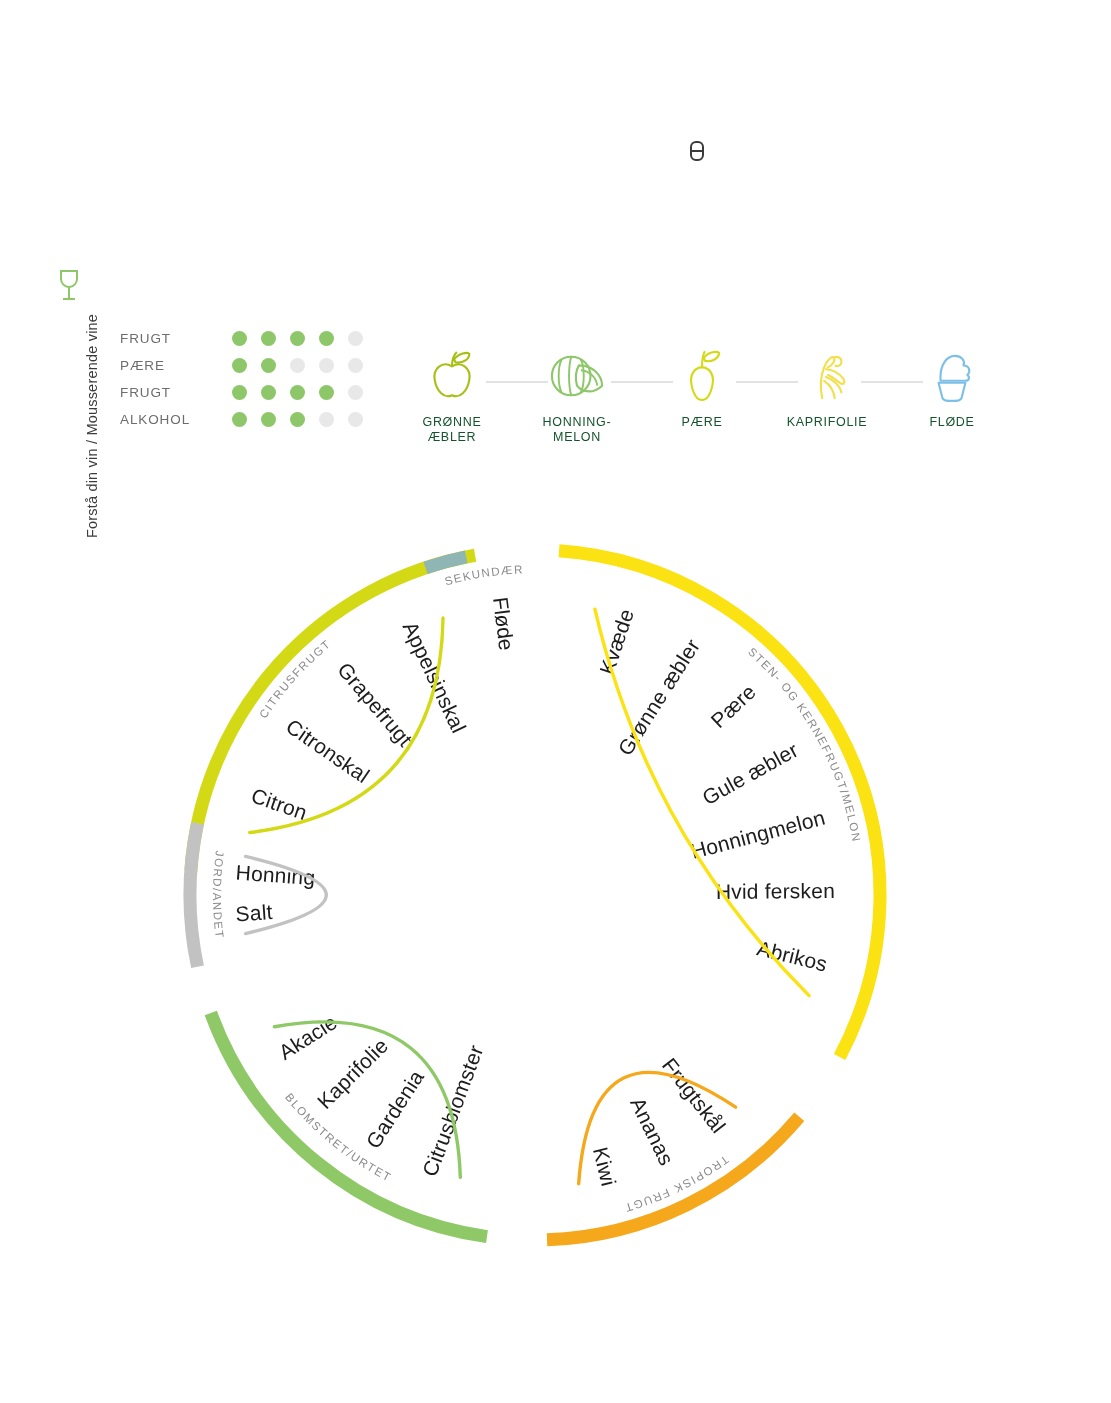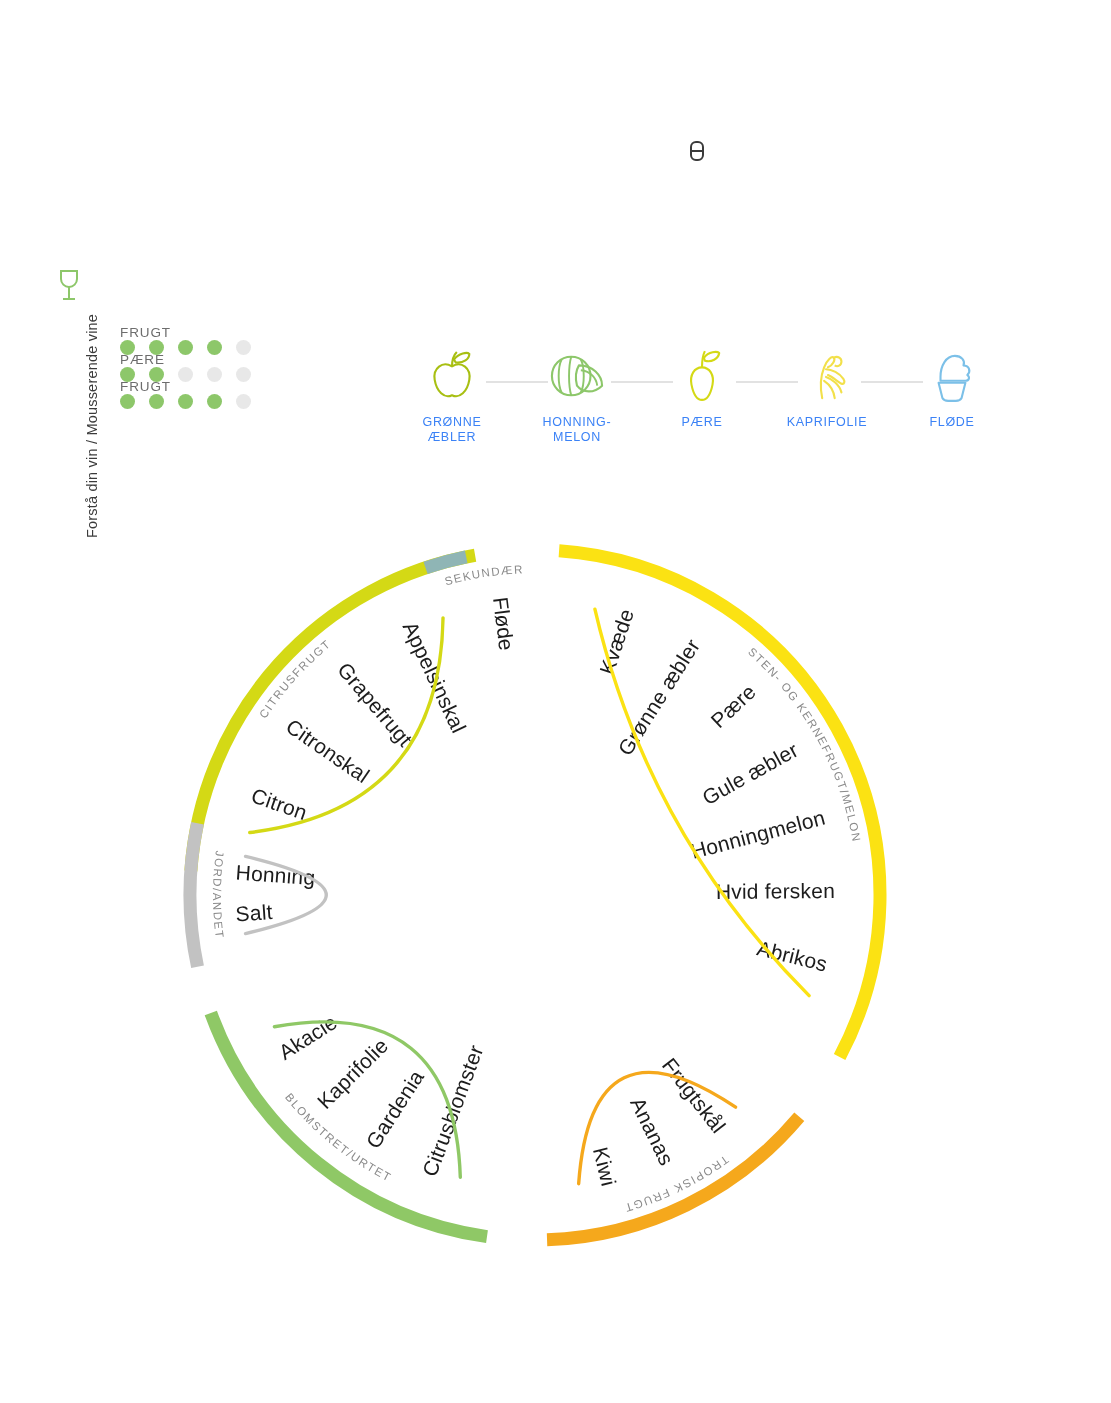--- a/index.html
+++ b/index.html
@@ -14,31 +14,31 @@
   #sidebar-glass{position:absolute;left:4px;top:0px;width:26px;height:34px;}
   #sidebar-text{
     position:absolute;left:-110px;top:150px;width:300px;
     transform:rotate(-90deg);transform-origin:center center;
     text-align:center;font-size:14.5px;color:#3b3b3b;letter-spacing:.2px;
     white-space:nowrap;
   }
 
   
   #ratings{position:absolute;left:120px;top:325px;}
-  .rating-row{display:flex;height:27px;flex-direction:column;}
+  .rating-row{display:flex;align-items:center;height:27px;}
   .rating-label{width:112px;font-size:13.5px;color:#6d6d6d;letter-spacing:.9px;}
   .dots{display:flex;gap:0px;}
   .dot{width:15px;height:15px;border-radius:50%;margin-right:14px;background:#e8e8e8;}
   .dot.on{background:#8dc76a;}
 
   
   #aromarow{position:absolute;left:392px;top:345px;width:580px;height:110px;}
   .aroma{position:absolute;top:0;width:120px;text-align:center;}
   .aroma .ic{height:62px;display:flex;align-items:center;justify-content:center;}
-  .aroma .cap{margin-top:8px;font-size:12.5px;color:#3b82f6;letter-spacing:.7px;line-height:15px;}
+  .aroma .cap{margin-top:8px;font-size:12.5px;color:#14532d;letter-spacing:.7px;line-height:15px;}
   .connector{position:absolute;top:36px;height:1.5px;background:#e2e2e2;}
 
   
   #wheel{position:absolute;left:100px;top:500px;width:900px;height:800px;}
   #wheel svg{display:block;overflow:visible;}
   .aroma-word{font-family:"Liberation Sans","DejaVu Sans",sans-serif;
               font-size:21px;fill:#1c1c1c;letter-spacing:.2px;}
   .cat-word{font-family:"Liberation Sans","DejaVu Sans",sans-serif;
             font-size:11.5px;fill:#8a8a8a;letter-spacing:1.6px;}
   .sec-word{font-family:"Liberation Sans","DejaVu Sans",sans-serif;
@@ -91,20 +91,30 @@
     <div class="rating-row">
       <div class="rating-label">FRUGT</div>
       <div class="dots">
         <span class="dot on"></span>
         <span class="dot on"></span>
         <span class="dot on"></span>
         <span class="dot on"></span>
         <span class="dot"></span>
       </div>
     </div>
+    <div class="rating-row">
+      <div class="rating-label">ALKOHOL</div>
+      <div class="dots">
+        <span class="dot on"></span>
+        <span class="dot on"></span>
+        <span class="dot on"></span>
+        <span class="dot"></span>
+        <span class="dot"></span>
+      </div>
+    </div>
   </div>
 
 <div id="aromarow">
     <div class="aroma" style="left: 0px;">
       <div class="ic">
         <svg viewBox="0 0 52 56" width="50" height="54">
         <path d="M26 18 C16 12 6 20 8 32 C10 44 18 52 26 48 C34 52 42 44 44 32 C46 20 36 12 26 18 Z" fill="none" stroke="#a8bf12" stroke-width="2.2" stroke-linejoin="round"></path>
         <path d="M26 18 C26 10 28 6 31 3" fill="none" stroke="#a8bf12" stroke-width="2.2"></path>
         <path d="M28 11 C33 4 42 3 44 5 C44 10 38 15 30 14 Z" fill="none" stroke="#a8bf12" stroke-width="2.2"></path>
       </svg>

